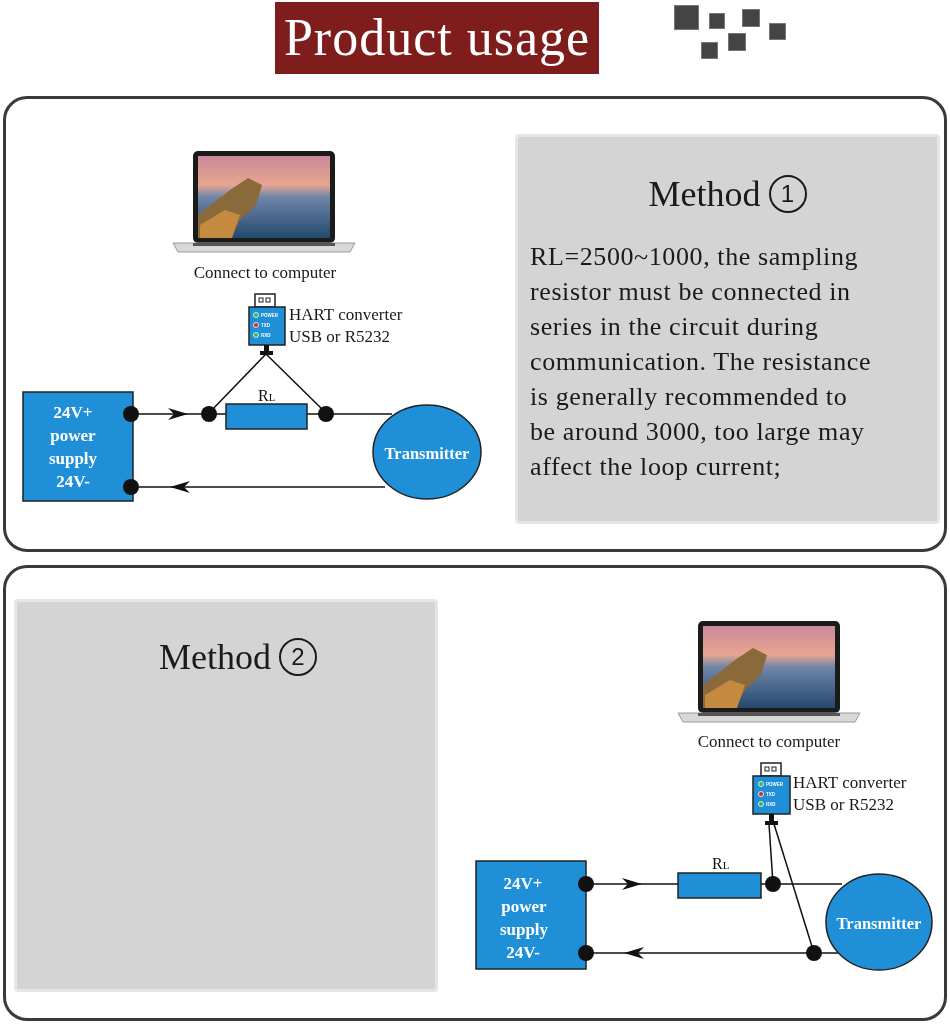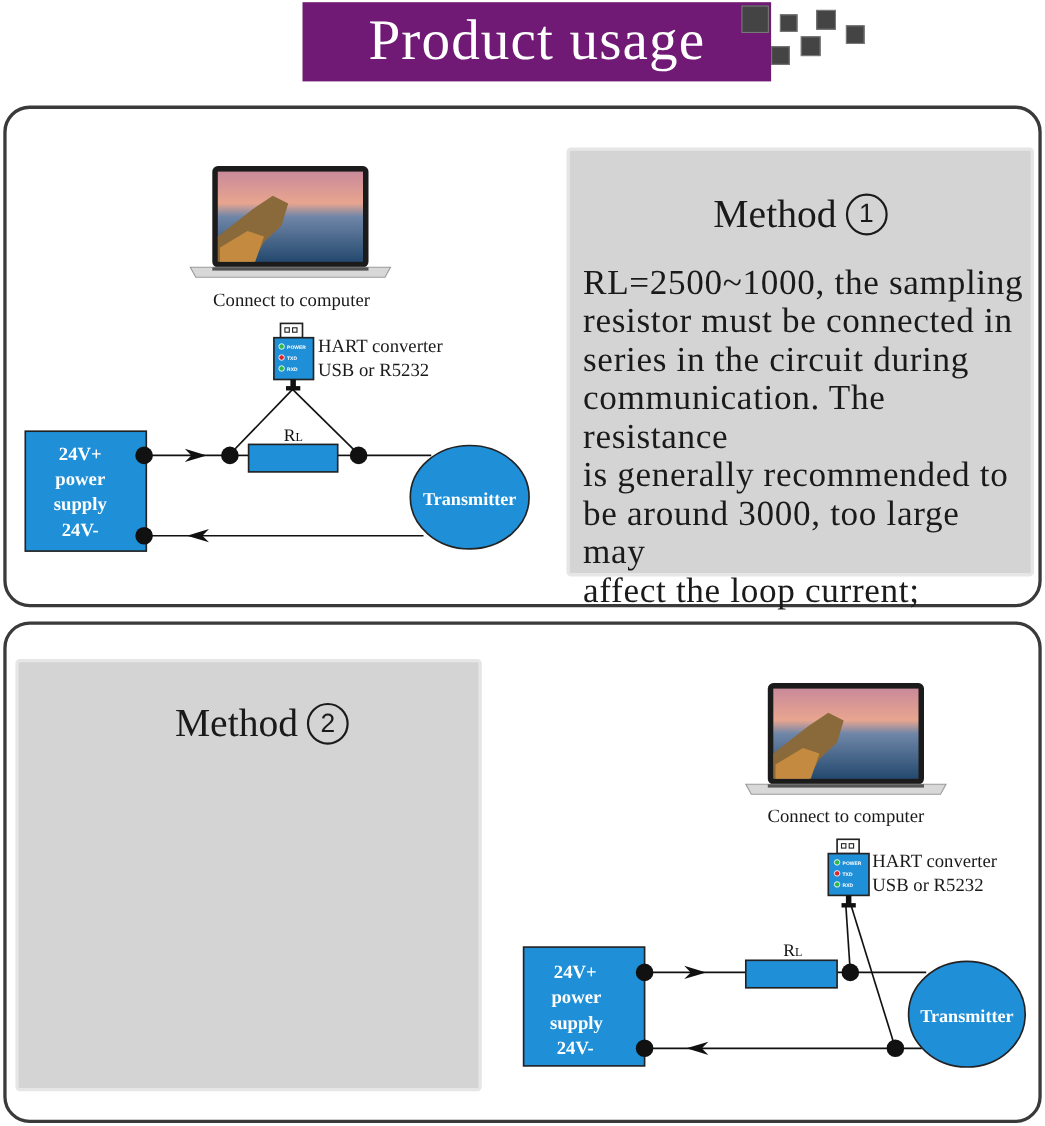--- a/index.html
+++ b/index.html
@@ -1,32 +1,32 @@
 <!DOCTYPE html>
 <html><head>
 <meta charset="utf-8">
 <style>
   html, body { margin:0; padding:0; background:#ffffff; }
   body { width:950px; height:1024px; position:relative; overflow:hidden; font-family:"Liberation Serif","DejaVu Serif",serif; color:#1a1a1a; }
 
-  .title-bar { position:absolute; left:275px; top:2px; width:426px; height:72px; background:#701a75; color:#ffffff;
+  .title-bar { position:absolute; left:275px; top:2px; width:324px; height:72px; background:#7f1d1d; color:#ffffff;
     font-size:52px; line-height:72px; text-align:center; letter-spacing:1px; }
   .sq { position:absolute; background:#444444; border:1px solid #777; box-sizing:border-box; }
 
   .panel { position:absolute; border:3px solid #3a3a3a; border-radius:24px; box-sizing:border-box; background:#fff; }
   #panel1 { left:3px; top:96px; width:944px; height:456px; }
   #panel2 { left:3px; top:565px; width:944px; height:456px; }
 
   .card { position:absolute; background:#d4d4d4; border:3px solid #e6e6e6; border-radius:4px; box-sizing:border-box; }
   #card1 { left:515px; top:134px; width:425px; height:390px; }
   #card2 { left:14px; top:599px; width:424px; height:393px; }
   .card-title { position:absolute; left:0; right:0; text-align:center; font-size:36px; color:#1a1a1a; }
   .circ-num { display:inline-block; width:34px; height:34px; border:2px solid #1a1a1a; border-radius:50%; font-family:"Liberation Sans",sans-serif;
      font-size:24px; line-height:34px; text-align:center; vertical-align:4px; margin-left:8px; }
-  .card-body { position:absolute; left:12px; right:6px; font-size:32px; line-height:35px; letter-spacing:0.6px; white-space:pre-line; }
+  .card-body { position:absolute; left:12px; right:6px; font-size:26px; line-height:35px; letter-spacing:0.6px; white-space:pre-line; }
 
   .diag { position:absolute; overflow:visible; }
   .caption { font-family:"Liberation Serif",serif; }
 </style>
 </head>
 <body>
 
 <div class="title-bar">Product usage</div>
 <div>
   <div class="sq" style="left:674px;top:5px;width:25px;height:25px;"></div>

